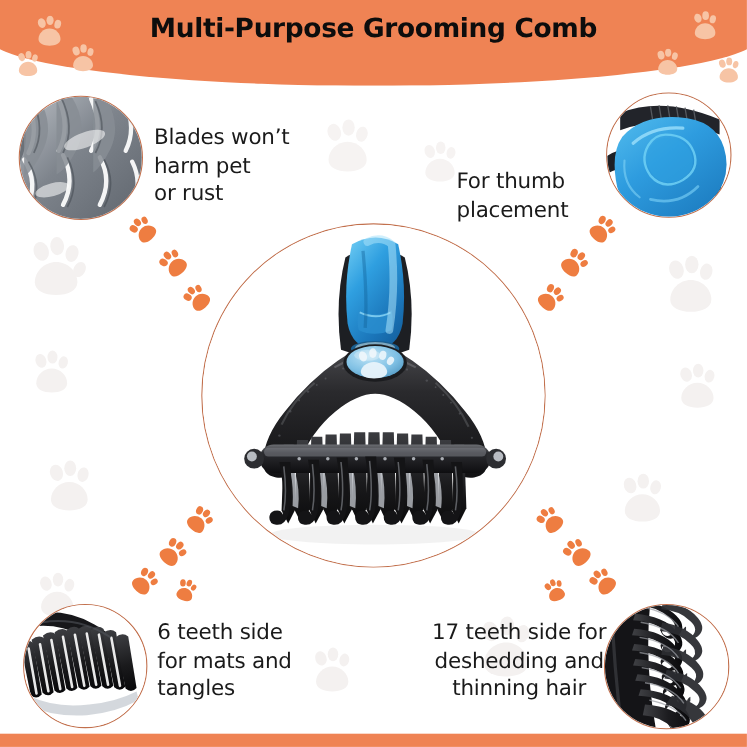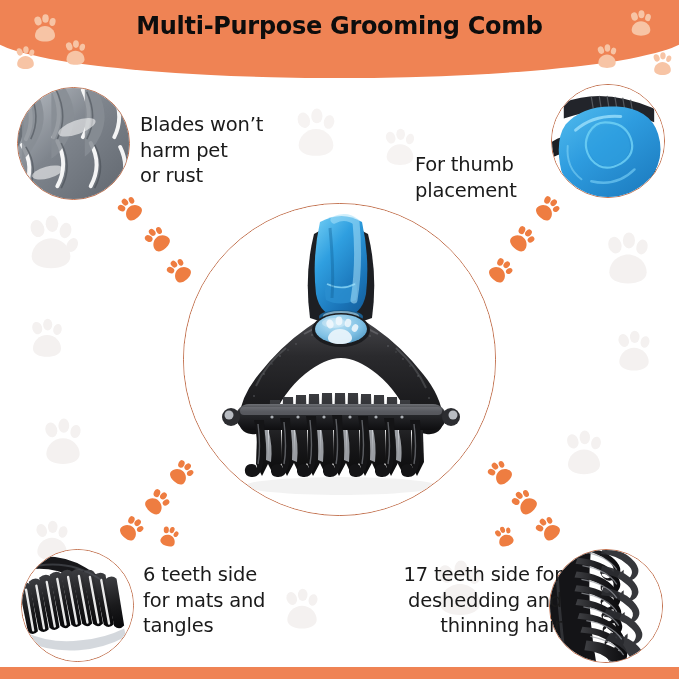--- a/index.html
+++ b/index.html
@@ -44,21 +44,21 @@
     font-family:"DejaVu Sans","Liberation Sans",sans-serif;
     font-size:19.5px;
     line-height:25.5px;
     color:#1a1a1a;
     white-space:pre-line;
     letter-spacing:-0.2px;
   }
   .t-tl{left:140px;top:112px;}
   .t-tr{left:415px;top:124px;width:145px;margin-top:28px;}
   .t-bl{left:143px;top:562px;}
-  .t-br{left:382px;top:562px;width:180px;text-align:right;}
+  .t-br{left:382px;top:562px;width:180px;text-align:center;}
 
   
   .inset{
     position:absolute;border-radius:50%;
     border:1.6px solid #c2704d;
     overflow:hidden;background:#fff;
     box-sizing:border-box;
   }
   .inset .img{position:absolute;inset:0;}
 

